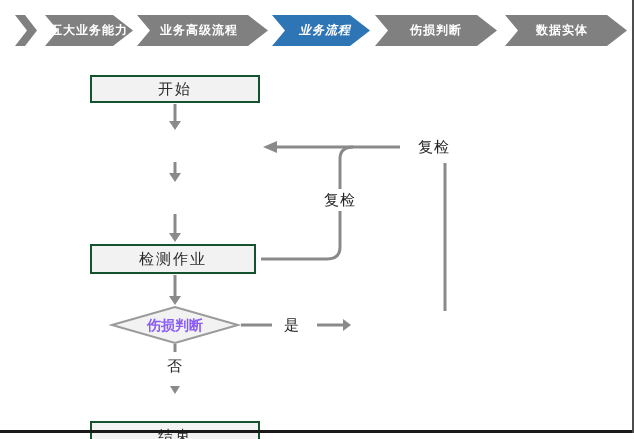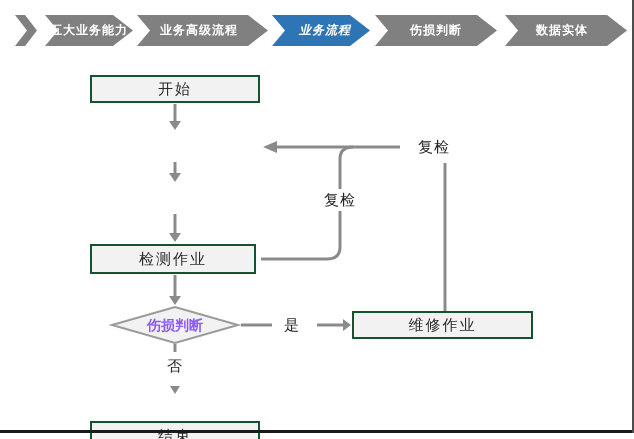--- a/index.html
+++ b/index.html
@@ -74,21 +74,20 @@
       <polygon points="170,386 180,386 175,394"></polygon>
       <polygon points="343,319 343,331 351,325"></polygon>
       <polygon points="277,141 277,153 263,147"></polygon>
     </g>
     <polygon points="112,325 175,307 238,325 175,343" fill="#f2f2f2" stroke="#9a9a9a" stroke-width="2"></polygon>
   </svg>
 
   <div class="node" style="left:90px;top:75px;width:170px;height:28px;line-height:24px;">开始</div>
   <div class="node" style="left:90px;top:244px;width:166px;height:30px;line-height:26px;">检测作业</div>
   <div class="diamond-label">伤损判断</div>
-  <div class="node" style="left:352px;top:311px;width:181px;height:28px;line-height:24px;">维修作业</div>
   <div class="node" style="left:90px;top:396px;width:170px;height:29px;line-height:25px;margin-top:25px;">结束</div>
 
   <div class="edge-label" style="left:412px;top:136px;width:44px;">复检</div>
   <div class="edge-label" style="left:318px;top:189px;width:44px;">复检</div>
   <div class="edge-label" style="left:278px;top:314px;width:28px;">是</div>
   <div class="edge-label" style="left:161px;top:355px;width:28px;">否</div>
 
   <div id="border-bottom"></div>
   <div id="border-right"></div>
 

